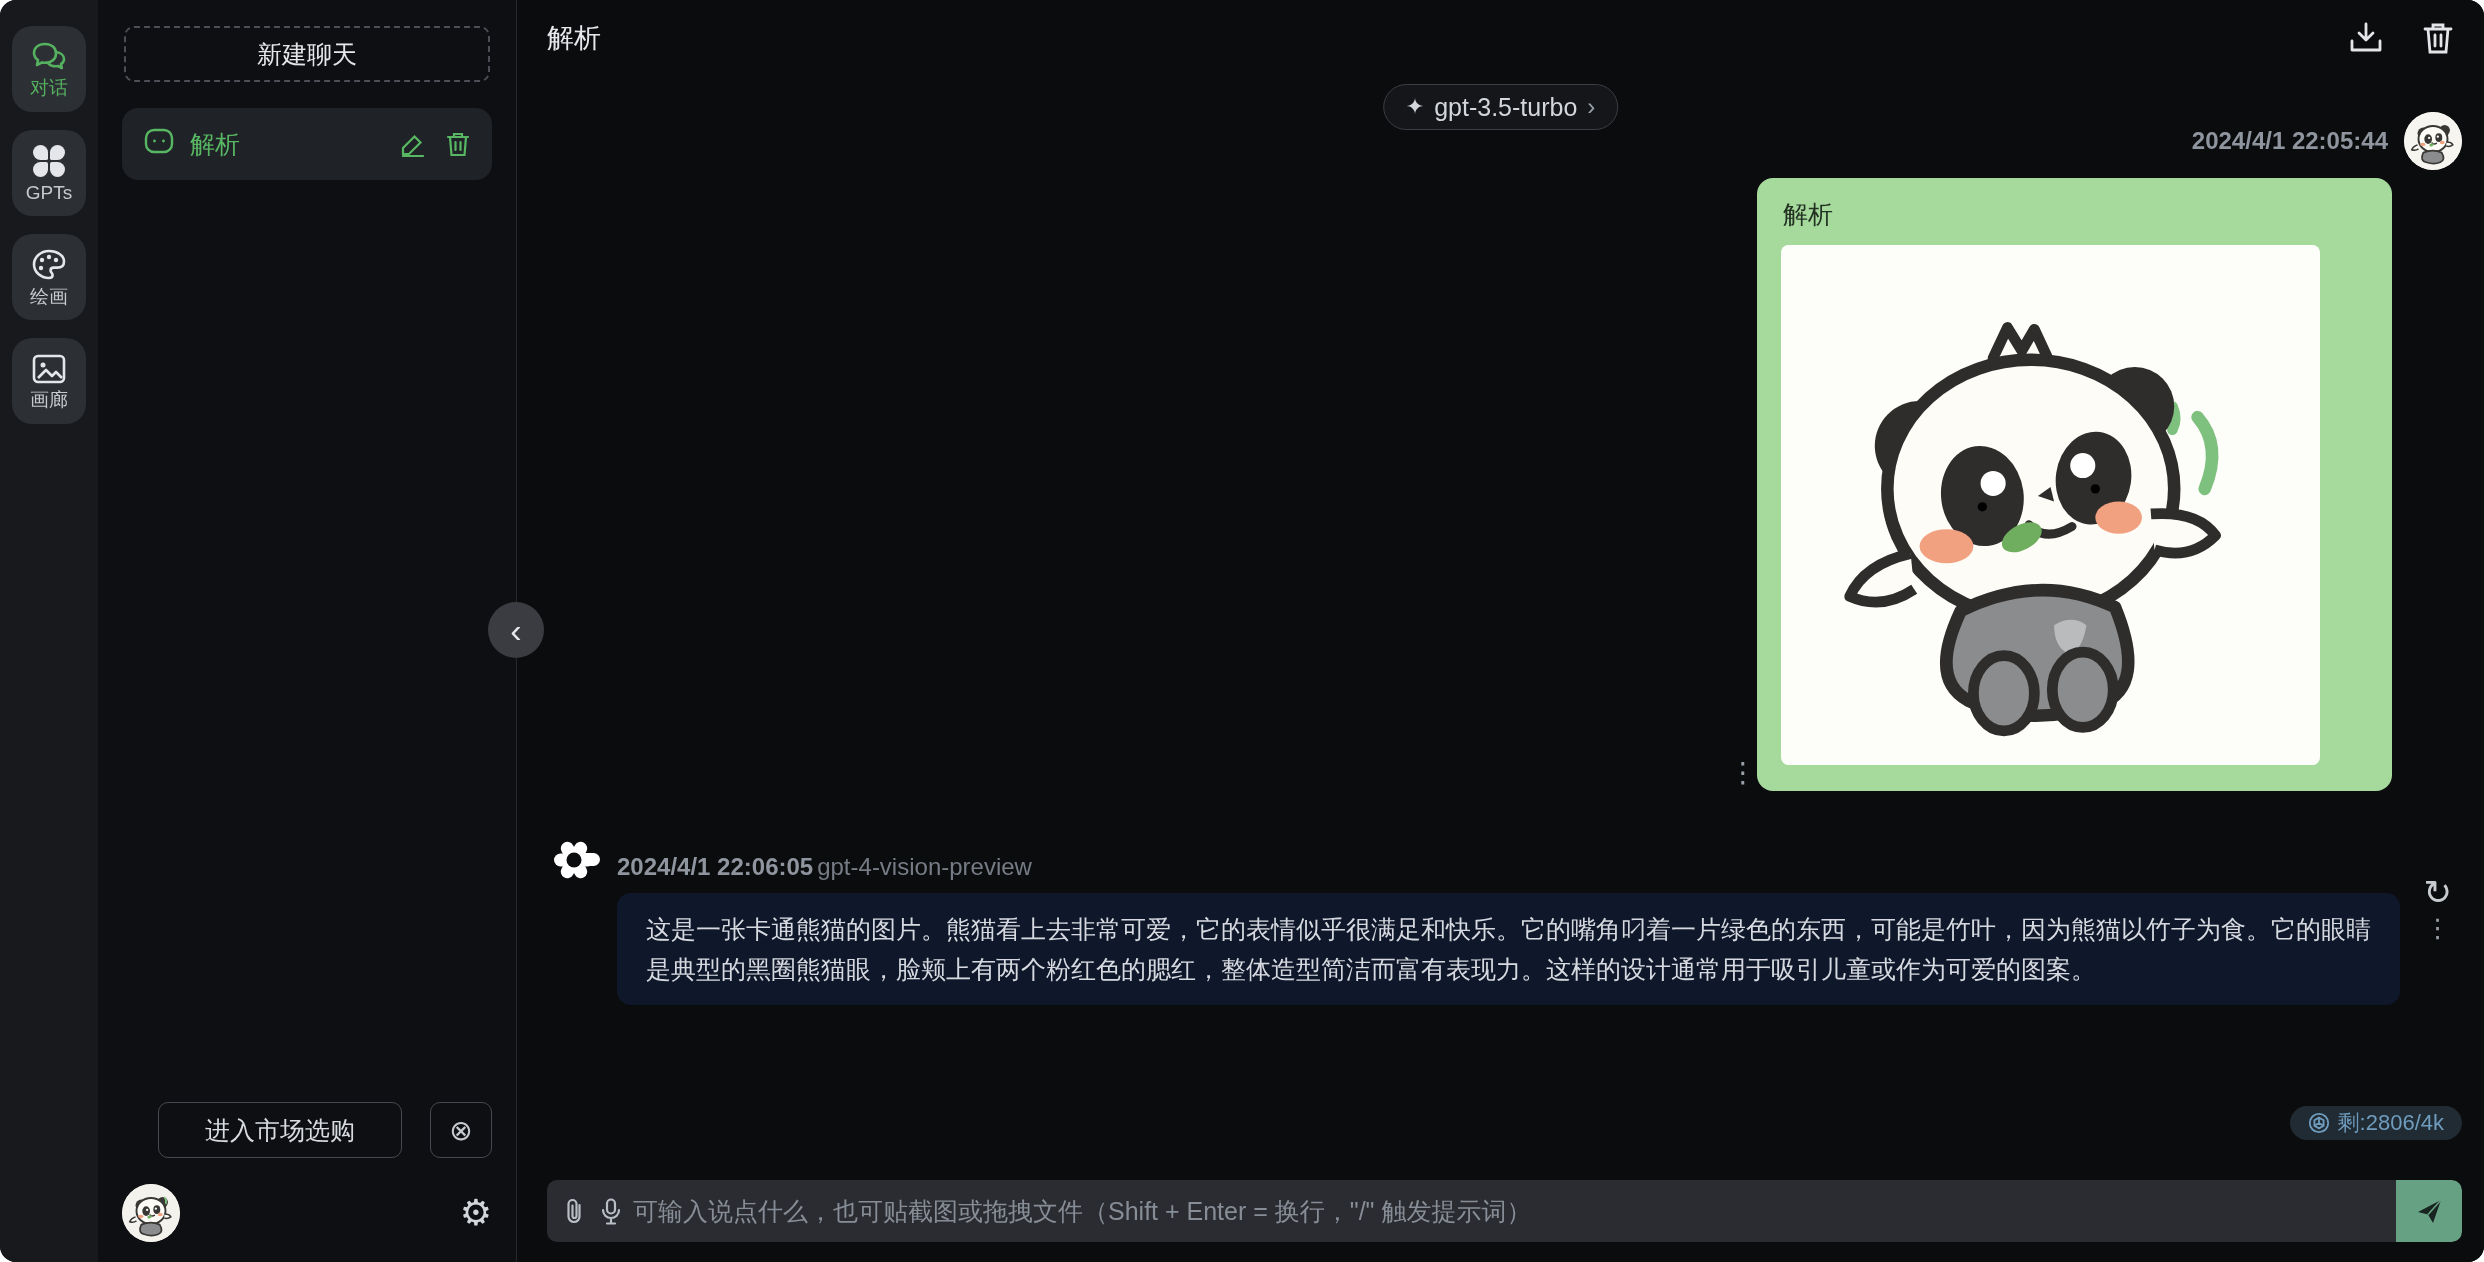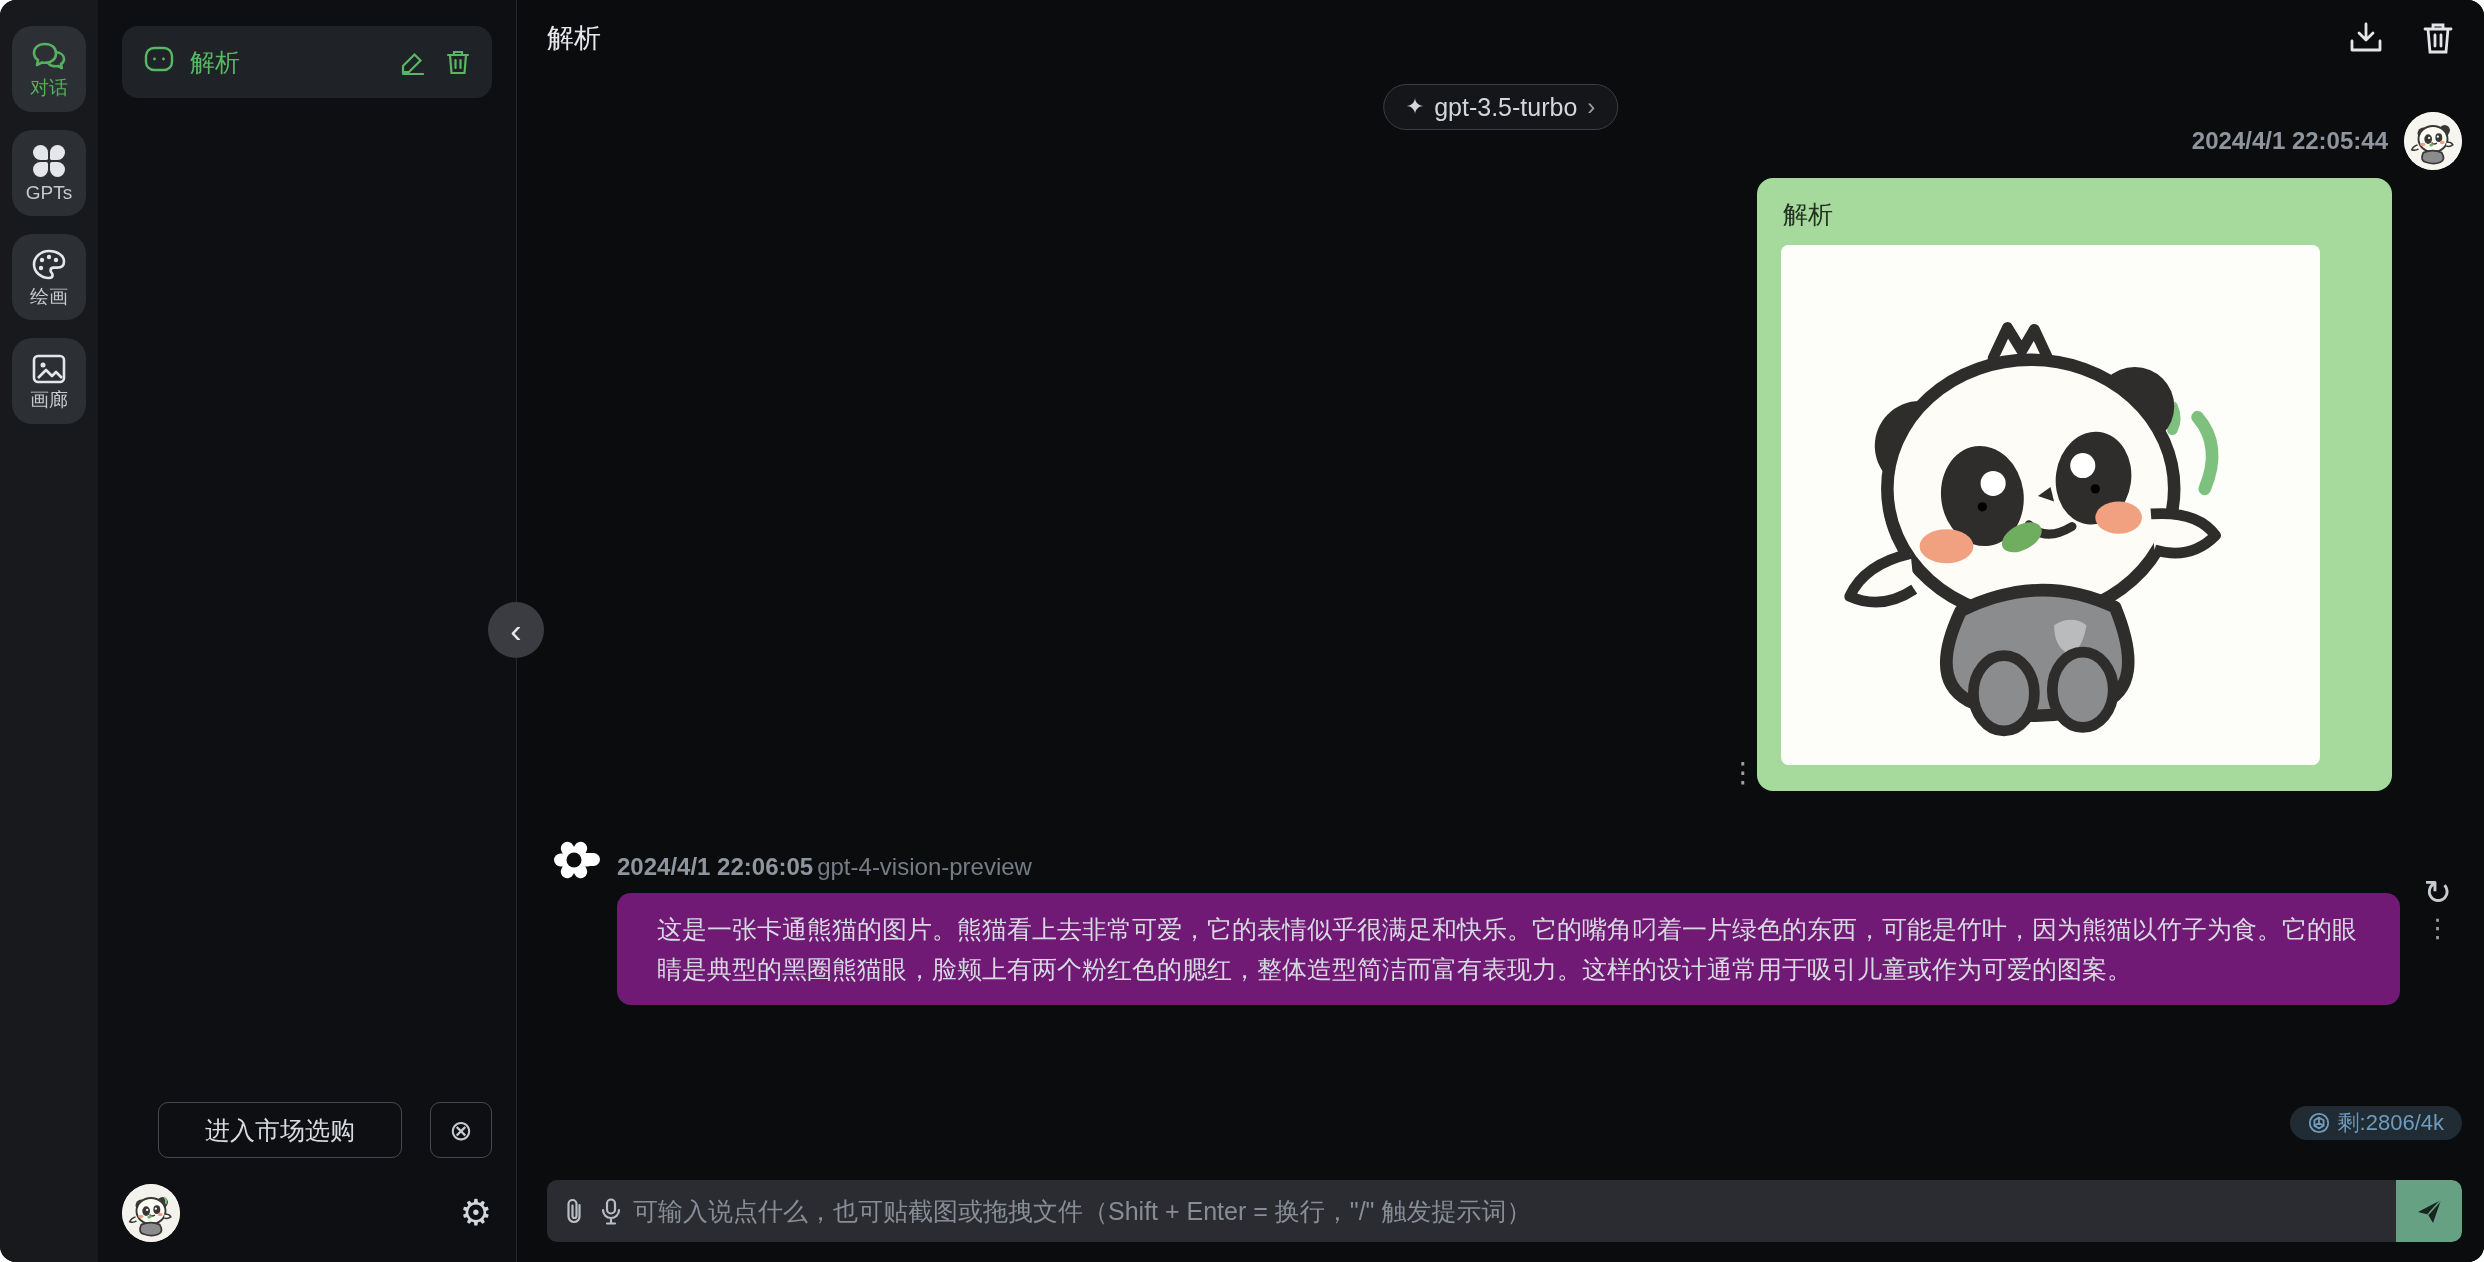--- a/index.html
+++ b/index.html
@@ -52,21 +52,21 @@
   .green-card{position:relative;width:587px;background:#a6da9c;border-radius:16px;padding:16px 24px 26px 24px;}
   .green-card .card-title{color:#233123;font-size:25px;margin:4px 0 14px 2px;}
   .img-frame{width:539px;height:520px;background:#fdfdfa;border-radius:8px;overflow:hidden;}
   .card-dots{position:absolute;left:-28px;bottom:2px;color:#9aa0a8;font-size:28px;letter-spacing:0;cursor:pointer;}
   
   .msg-assist{display:flex;gap:16px;margin-top:40px;}
   .assist-avatar{width:54px;height:54px;flex:0 0 auto;margin-top:2px;}
   .assist-col{flex:1;position:relative;margin-right:62px;}
   .assist-head{display:flex;align-items:baseline;gap:4px;margin-top:22px;}
   .model-tag{color:#767c85;font-size:24px;}
-  .assist-bubble{margin-top:12px;background:#701a75;border-radius:14px;padding:16px 40px;color:#d6dae0;font-size:25px;line-height:40px;}
+  .assist-bubble{margin-top:12px;background:#0f172a;border-radius:14px;padding:16px 29px;color:#d6dae0;font-size:25px;line-height:40px;}
   .assist-side{position:absolute;right:-52px;top:44px;display:flex;flex-direction:column;align-items:center;gap:6px;color:#c8ccd1;}
   .assist-side .refresh{font-size:34px;line-height:1;cursor:pointer;}
   .assist-side .dots{font-size:26px;line-height:1;cursor:pointer;color:#9aa0a8;}
   
   .composer{flex:0 0 auto;display:flex;flex-direction:column;align-items:flex-end;padding:0 22px 20px 30px;}
   .token-badge{height:34px;padding:0 18px;border-radius:17px;background:#202b34;color:#6f9cbd;font-size:22px;display:flex;align-items:center;gap:8px;margin-bottom:8px;}
   .input-bar{width:100%;height:62px;background:#2a2c31;border-radius:10px;display:flex;align-items:center;overflow:hidden;margin-top:32px;}
   .input-bar .in-icons{display:flex;align-items:center;gap:16px;padding:0 10px 0 16px;color:#b9bec5;}
   .input-bar input{flex:1;background:transparent;border:none;outline:none;color:#d6dae0;font-size:25px;font-family:inherit;height:100%;}
   .input-bar input::placeholder{color:#878d96;}
@@ -114,20 +114,21 @@
           <rect x="2" y="2" width="30" height="26" rx="4"></rect>
           <circle cx="11" cy="11" r="2.5" fill="#e4e6e9" stroke="none"></circle>
           <path d="M6 24 l8-8 6 6 4-4 6 6"></path>
         </svg>
       </span>
       <span class="lbl">画廊</span>
     </div>
   </nav>
 
   <aside class="panel">
+    <button class="new-chat">新建聊天</button>
 
     <div class="chat-item">
       <span>
         <svg width="30" height="28" viewBox="0 0 30 28" fill="none" stroke="#58b763" stroke-width="2.4" stroke-linecap="round">
           <rect x="2" y="2" width="26" height="22" rx="8"></rect>
           <circle cx="10.5" cy="13" r="1.4" fill="#58b763" stroke="none"></circle>
           <circle cx="19.5" cy="13" r="1.4" fill="#58b763" stroke="none"></circle>
         </svg>
       </span>
       <span class="title">解析</span>

